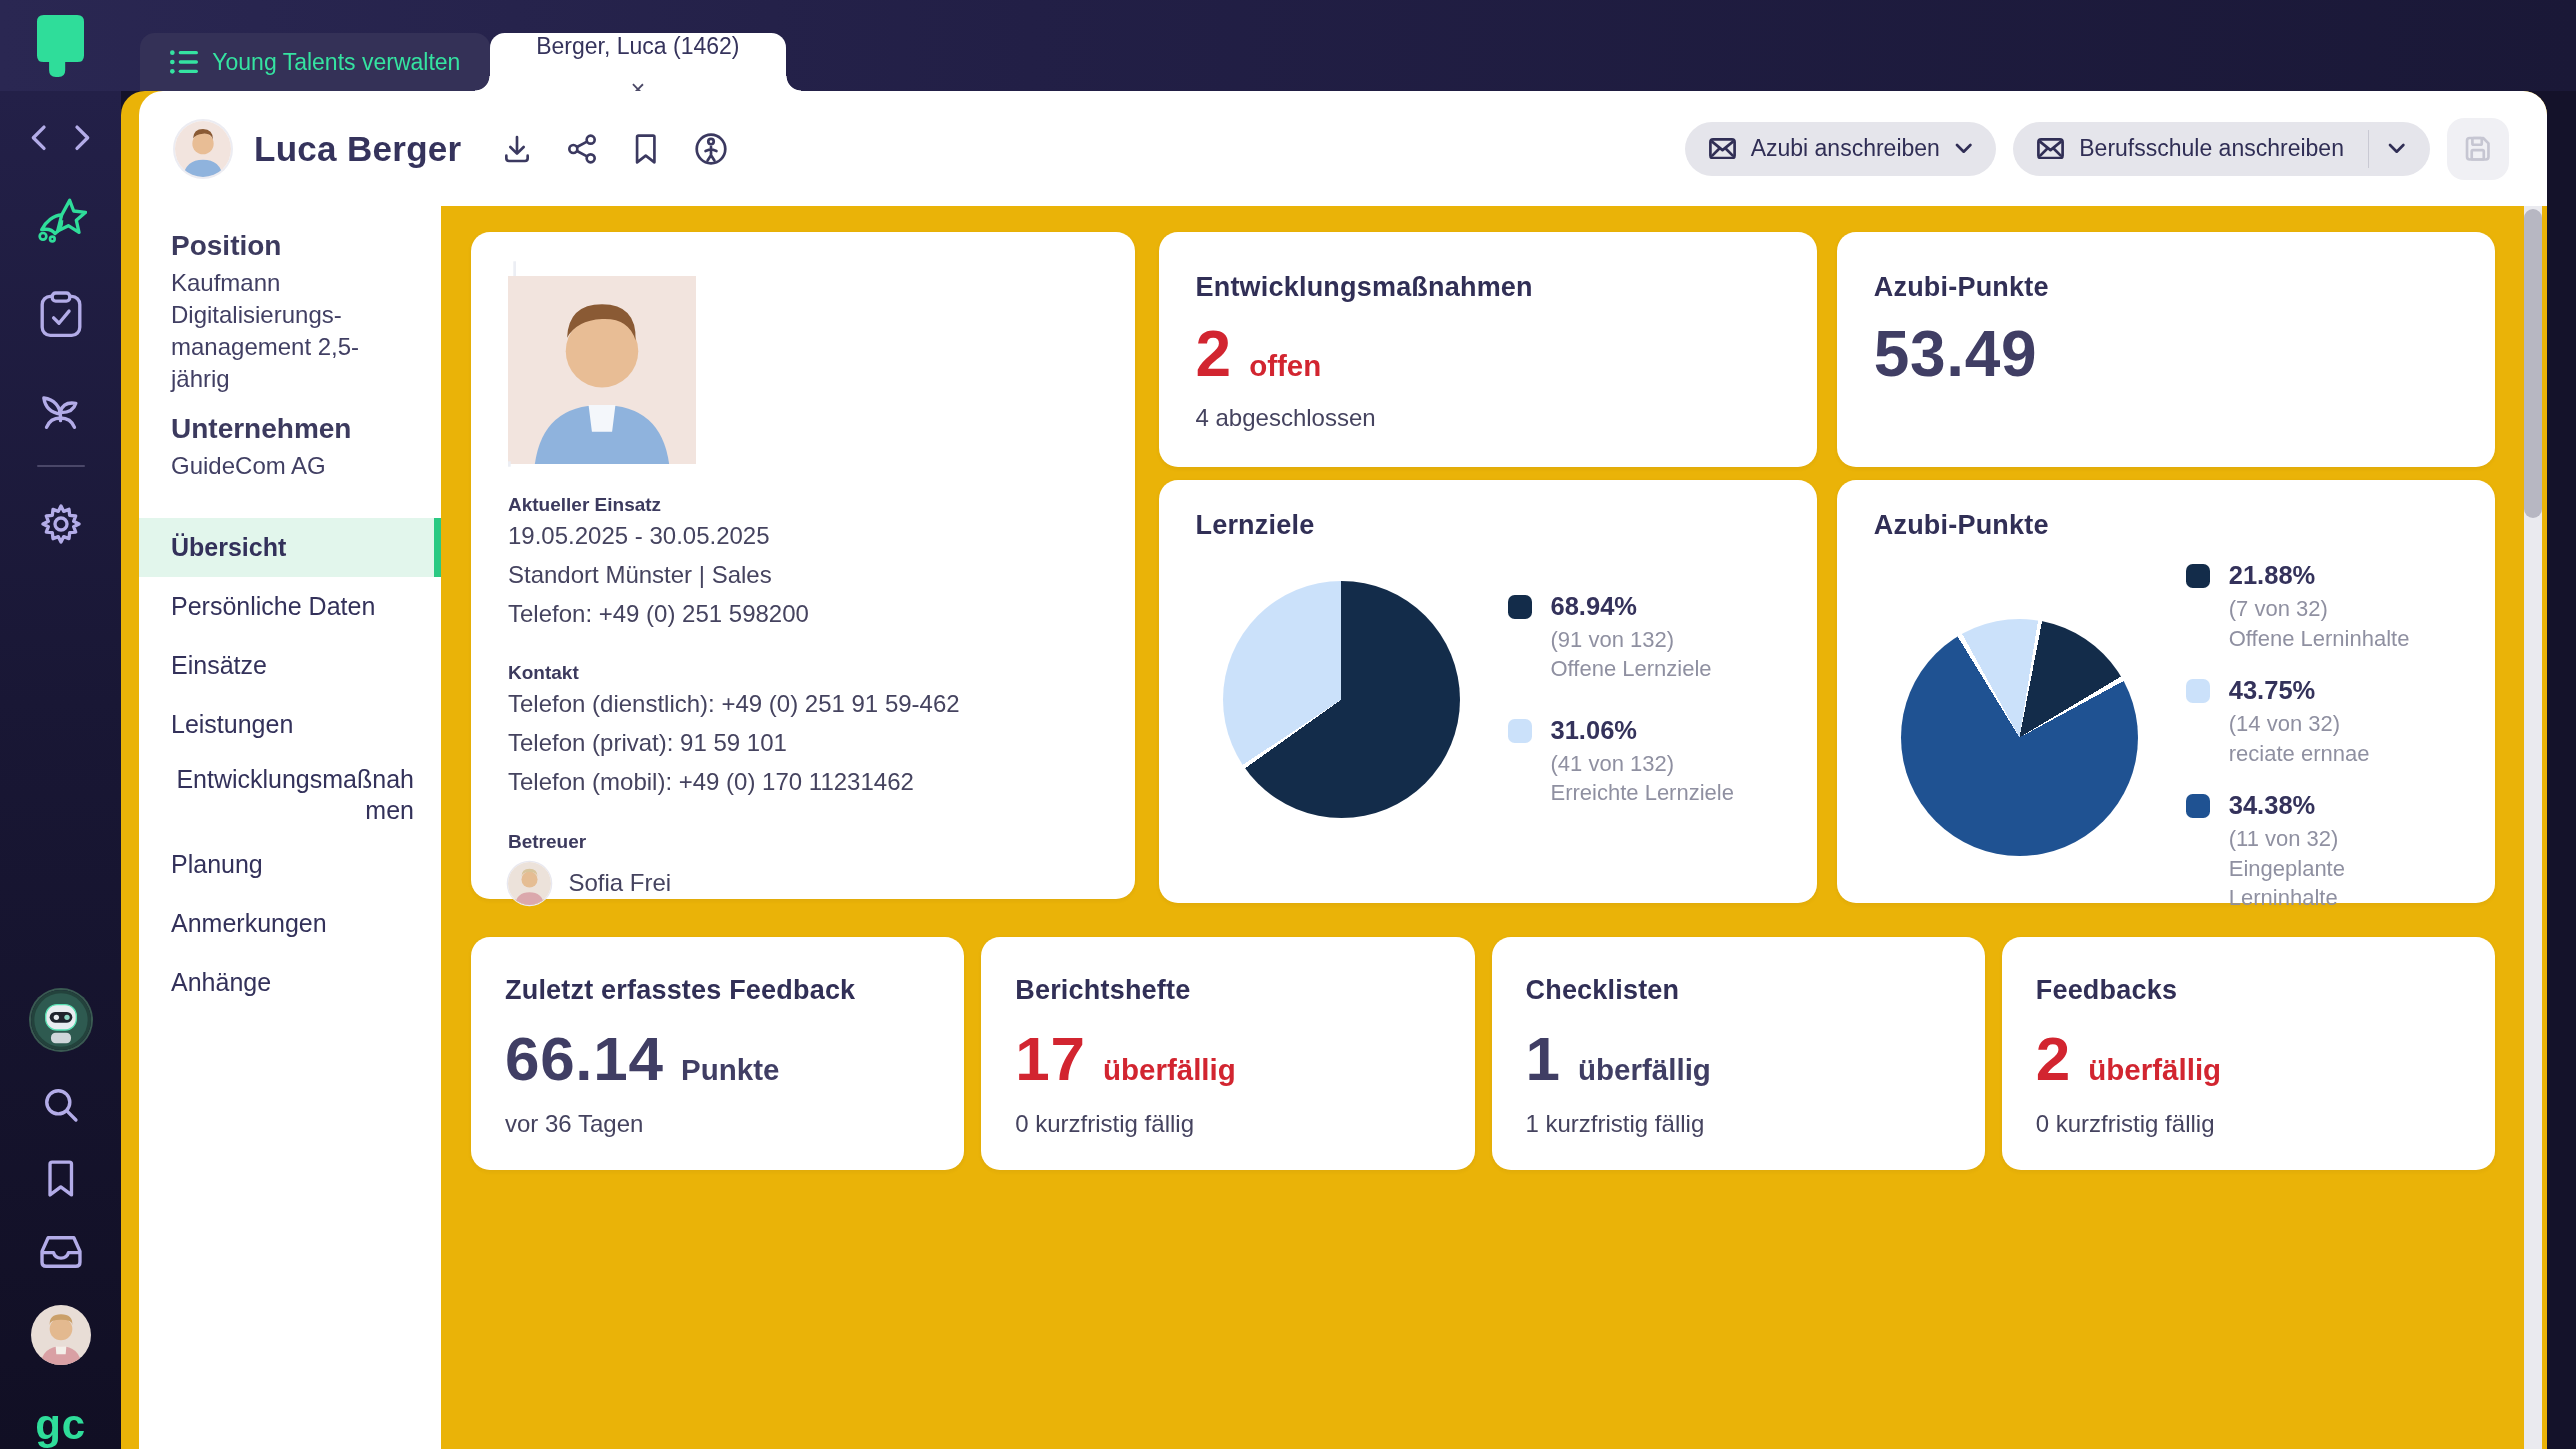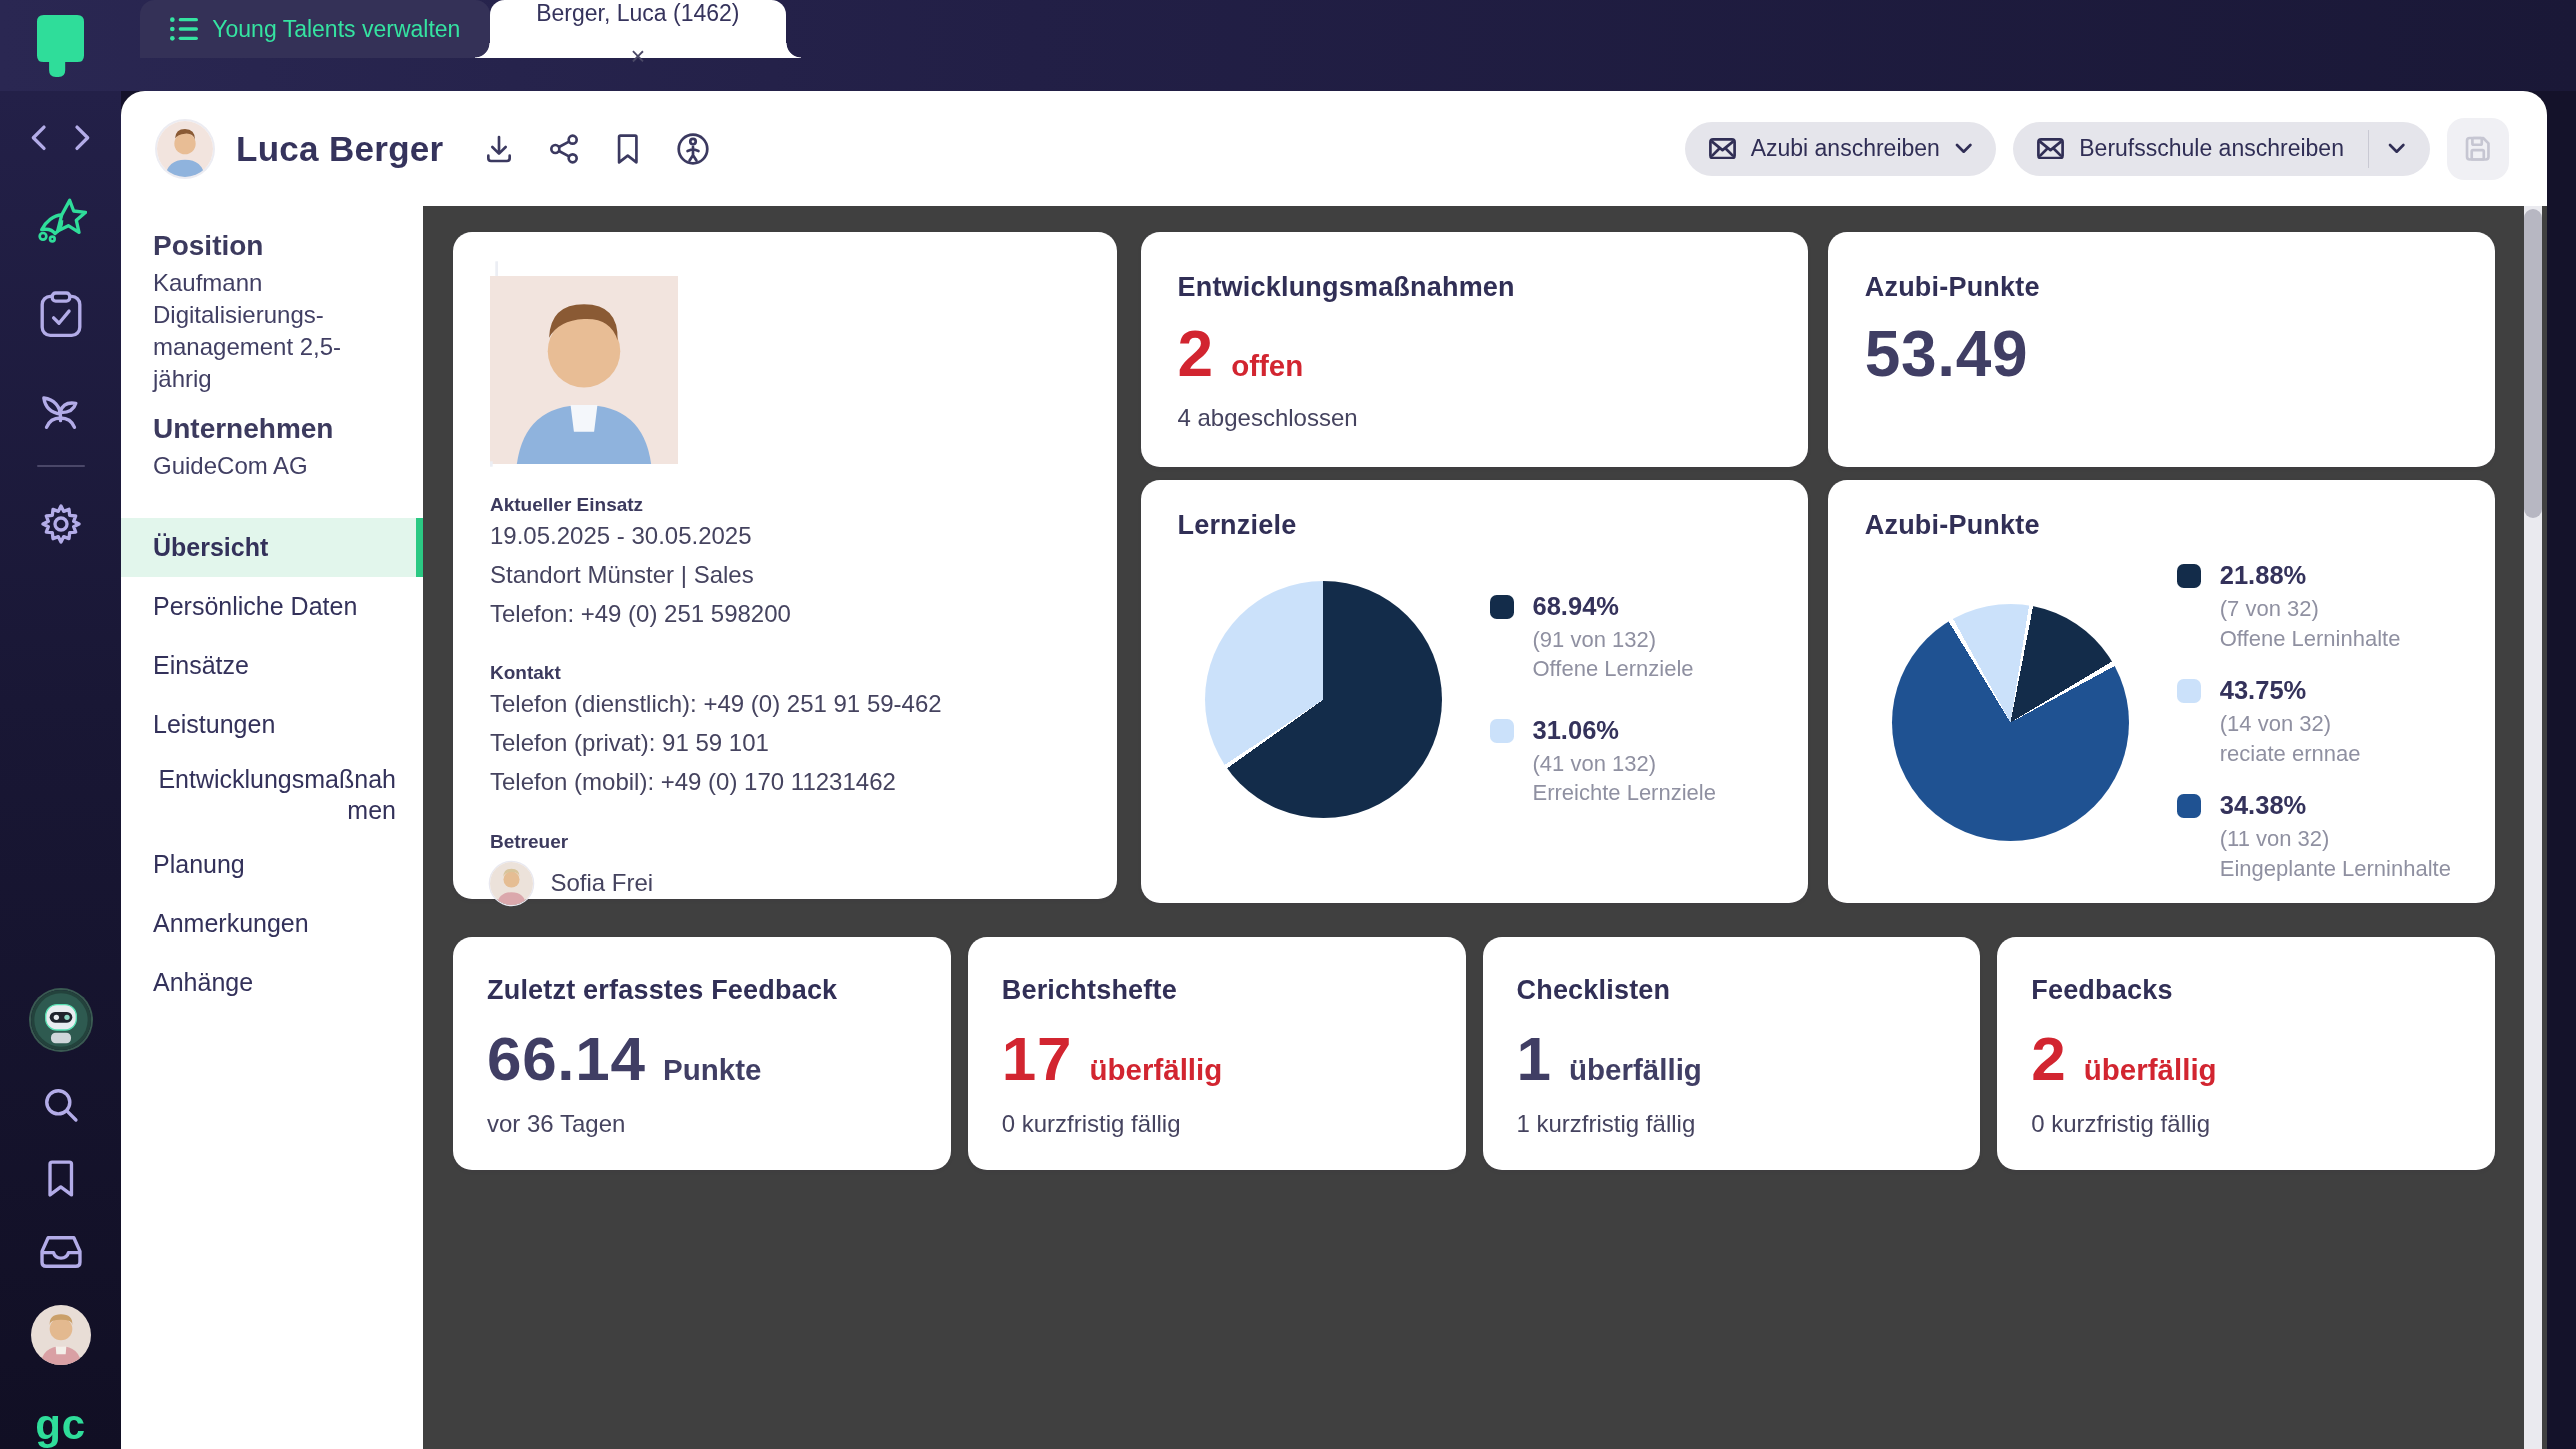--- a/index.html
+++ b/index.html
@@ -2,21 +2,21 @@
 <html style="font-size:10.7px"><head>
 <meta charset="utf-8">
 <style>
   * { margin:0; padding:0; box-sizing:border-box; }
   html,body { width:2576px; height:1449px; overflow:hidden; }
   body { font-family:"Liberation Sans", sans-serif; background:#14122a; color:#33315a; }
 
   .app { width:2576px; height:1449px; display:flex; flex-direction:column; }
 
   
-  .topbar { height:91px; display:flex; 
+  .topbar { height:91px; display:flex; align-items:flex-end;
             background:linear-gradient(90deg,#2a2752 0%, #221f46 40%, #1a1837 100%); }
   .logo-box { width:121px; height:91px; display:flex; align-items:center; justify-content:center; align-self:stretch; }
   .tabs { display:flex; align-items:flex-end; height:58px; margin-left:19px; }
   .tab { height:58px; display:flex; align-items:center; padding:0 29.5px; border-radius:14.8px 14.8px 0 0;
          font-size:23px; white-space:nowrap; }
   .tab.t1 { background:#343157; color:#35e3a1; gap:14.8px; min-width:296px; }
   .tab.t2 { background:#ffffff; color:#35335c; gap:17.4px; min-width:296px; position:relative;flex-direction:column; }
   .tab.t2::before, .tab.t2::after { content:""; position:absolute; bottom:0; width:14.8px; height:14.8px; }
   .tab.t2::before { left:-14.8px; background:radial-gradient(circle at 0 0, transparent 14px, #ffffff 14.8px); }
   .tab.t2::after  { right:-14.8px; background:radial-gradient(circle at 100% 0, transparent 14px, #ffffff 14.8px); }
@@ -28,21 +28,21 @@
              display:flex; flex-direction:column; align-items:center; }
   .side-top { display:flex; flex-direction:column; align-items:center; width:100%; }
   .nav-arrows { margin-top:32px; display:flex; gap:25.5px; }
   .side-ic { display:flex; align-items:center; justify-content:center; cursor:pointer; }
   .side-divider { width:48px; height:2px; background:#4a4768; border-radius:1.3px; margin:35px 0; }
   .side-bottom { margin-top:auto; display:flex; flex-direction:column; align-items:center; gap:36px; }
   .round-avatar { border-radius:50%; overflow:hidden; display:block; }
   .gc-logo { color:#2fdd9a; font-size:42px; font-weight:bold; letter-spacing:0.7px; }
 
   
-  .panel { flex:1; margin-right:29px; background:#404040; border-radius:24px 24px 0 0; position:relative; display:flex; flex-direction:column; min-width:0; }
+  .panel { flex:1; margin-right:29px; background:#eab308; border-radius:24px 24px 0 0; position:relative; display:flex; flex-direction:column; min-width:0;padding-left:18px; }
   .panel-header { height:115px; background:#ffffff; border-radius:24px 24px 0 0; display:flex; align-items:center; padding:0 38px 0 36px; }
   .ph-avatar { width:56px; height:56px; border-radius:50%; overflow:hidden; box-shadow:0 0 0 2px #ececf2; }
   .ph-title { font-size:35px; font-weight:bold; color:#35335c; margin-left:23px; letter-spacing:0.3px; }
   .ph-icons { display:flex; gap:29.5px; margin-left:38px; }
   .icon-btn { width:35px; height:35px; display:flex; align-items:center; justify-content:center; cursor:pointer; }
   .ph-right { margin-left:auto; display:flex; align-items:center; gap:17.4px; }
   .btn { height:54px; background:#e5e5eb; border-radius:27px; display:flex; align-items:center;
          font-size:23px; color:#302e55; padding:0 24px; gap:14.8px; cursor:pointer; white-space:nowrap; }
   .btn .divider { width:1.3px; height:38px; background:#c9c9d3; margin:0 4px 0 9.4px; }
   .btn-save { width:62px; height:62px; background:#f0f0f4; border-radius:17.4px; display:flex; align-items:center; justify-content:center; }

